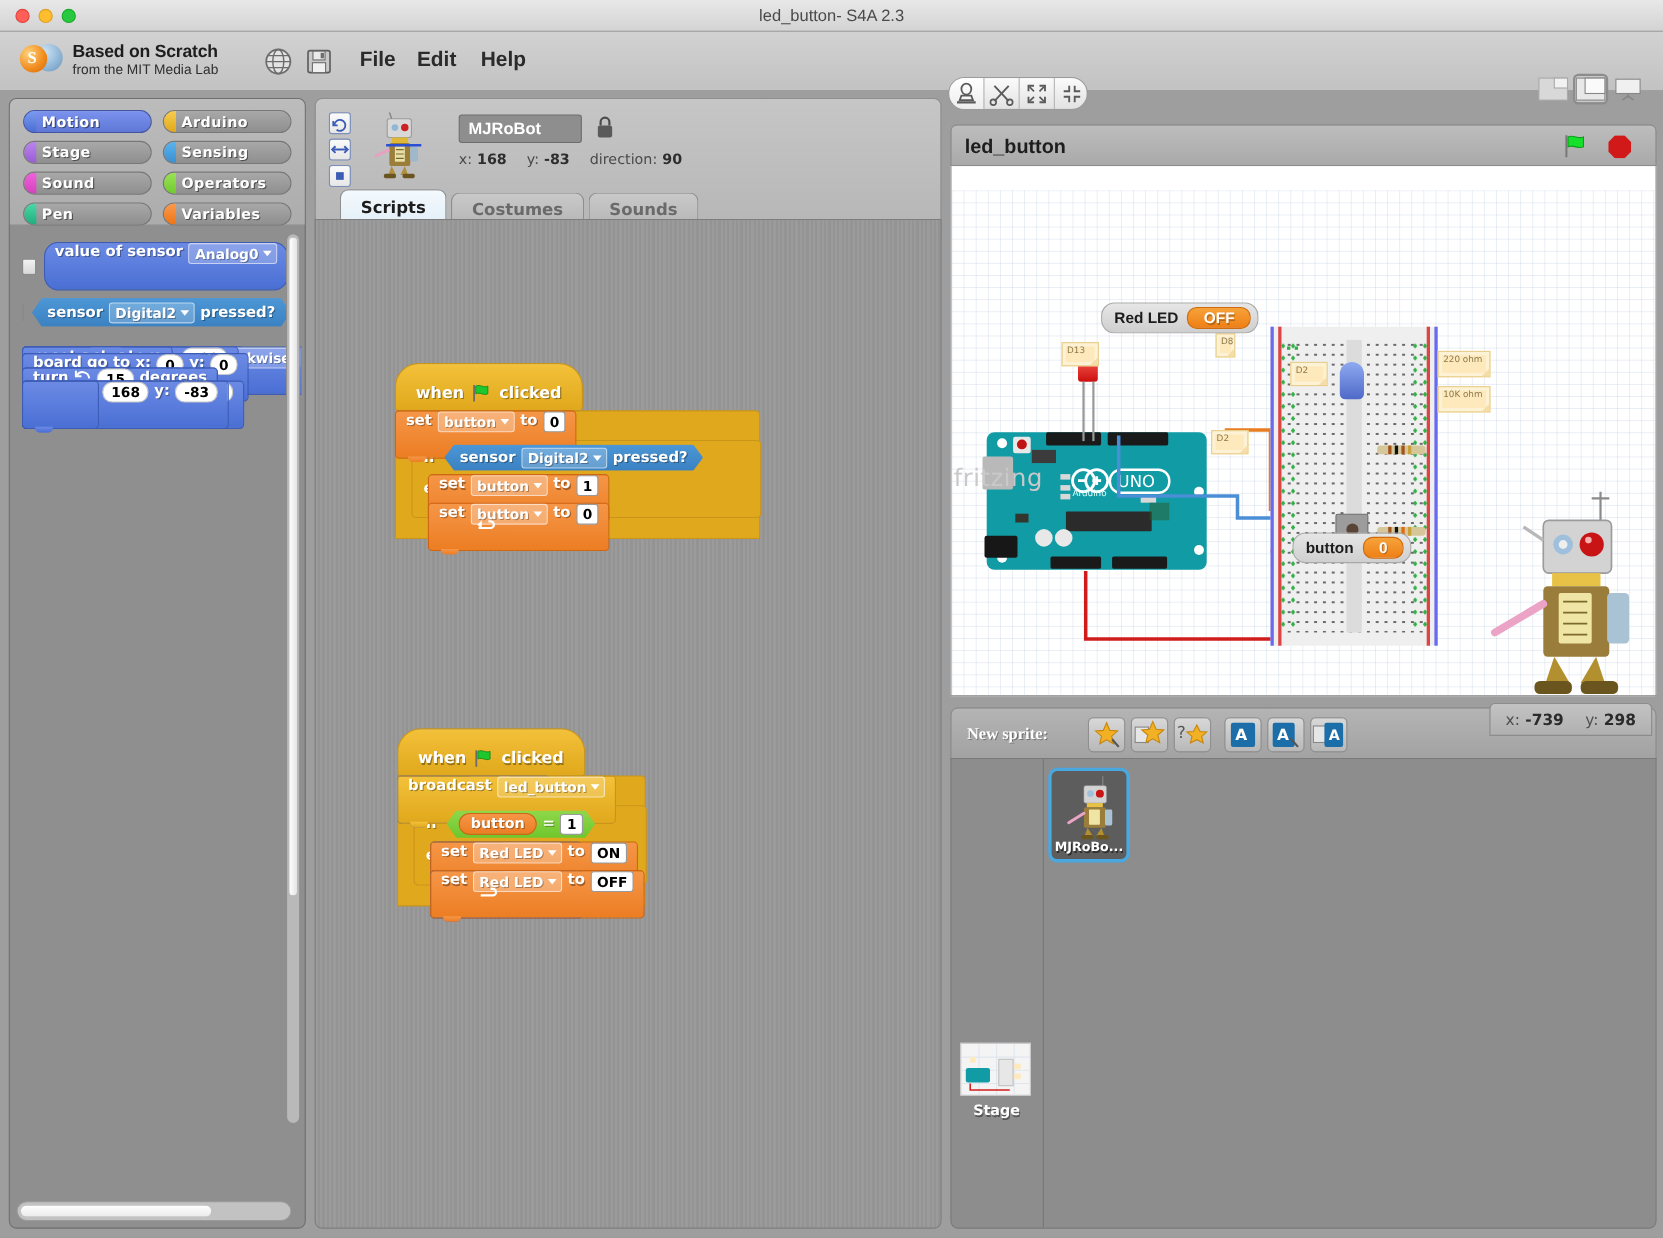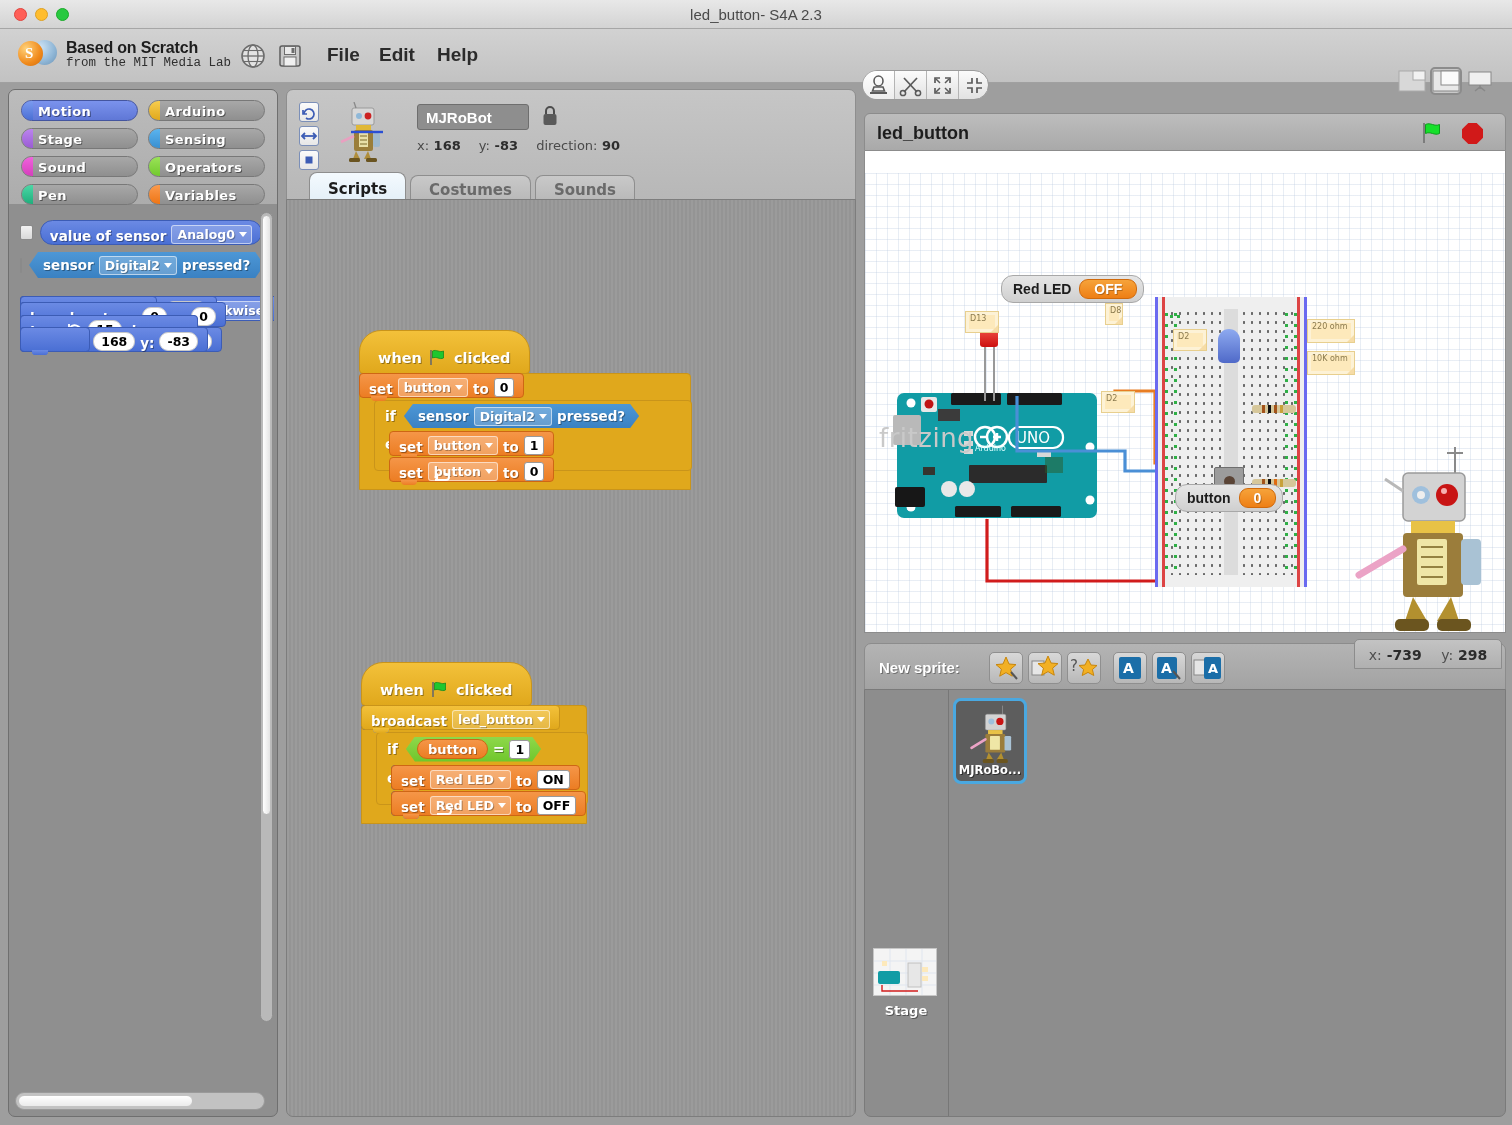--- a/index.html
+++ b/index.html
@@ -44,21 +44,21 @@
   .logo-mark { position: relative; width: 40px; height: 34px; }
   .logo-mark .lb { position: absolute; border-radius: 50%; }
   .logo-mark .lb1 { left: 0; top: 4px; width: 25px; height: 25px;
      background: radial-gradient(circle at 32% 30%, #ffd27a, #f08a1c 60%, #d06a08); }
   .logo-mark .lb2 { left: 14px; top: 3px; width: 25px; height: 25px;
      background: radial-gradient(circle at 32% 30%, #cfe4f5, #8fb6d6 60%, #6b92b4); }
   .logo-mark .ls { position: absolute; left: 7px; top: 8px; font-size: 15px;
      font-weight: bold; color: #fff; font-family: "Liberation Serif", serif; }
   #logo .txt1 { font-size: 16px; font-weight: bold; color: #1d1d1d; letter-spacing:-.2px;
      font-family: "Liberation Sans", sans-serif; line-height: 17px; }
-  #logo .txt2 { font-size: 12.5px; color: #2f2f2f; font-family: Liberation Mono, monospace; line-height: 14px;}
+  #logo .txt2 { font-size: 12.5px; color: #2f2f2f; font-family: Liberation Sans, sans-serif; line-height: 14px;}
 
   .tb-icon { position: absolute; top: 14px; width: 26px; height: 26px; cursor: pointer; }
   #icon-globe { left: 240px; }
   #icon-save  { left: 277px; }
 
   .menu-item {
     position: absolute; top: 12px; height: 28px; line-height: 28px;
     font-size: 19px; font-weight: bold; color: #2b2b2b;
     font-family: "Liberation Sans", sans-serif; cursor: pointer;
   }
@@ -130,22 +130,22 @@
     position: absolute; left: 6px; bottom: 6px; width: 250px; height: 18px;
     background: #c2c2c2; border: 1px solid #9a9a9a; border-radius: 9px;
   }
   #pal-hthumb {
     position: absolute; left: 2px; top: 2px; width: 175px; height: 12px;
     background: linear-gradient(#ffffff,#ebebeb); border-radius: 6px; border: 1px solid #c3c3c3;
   }
 
   
   .blk {
-    position: relative; display: inline-flex; align-items: flex-end;
-    height: 25px; padding: 0 9px;
+    position: relative; display: inline-flex; align-items: flex-start;
+    height: 44px; padding: 0 9px;
     font-size: 13.5px; font-weight: bold; color: #fff;
     font-family: "DejaVu Sans", sans-serif;
     text-shadow: 1px 1px 0 rgba(0,0,0,.35);
     border-radius: 4px; gap: 5px; white-space: nowrap;
   }
   .blk.motion   { background: linear-gradient(#6b8ae4,#4a6fd4); border:1px solid #3c5cb5; }
   .blk.control  { background: linear-gradient(#f3c13a,#e0a81c); border:1px solid #c9941a; }
   .blk.variables{ background: linear-gradient(#f59648,#ec7d23); border:1px solid #ce6614; }
 
   
@@ -313,21 +313,21 @@
     font-size:14px; font-weight:bold; color:#1c1c1c;
     font-family:"Liberation Sans", sans-serif;
   }
   .watcher .val {
     background: linear-gradient(#f6a33a,#ee7f15);
     border:1px solid #d06a0c; border-radius:9px;
     color:#fff; font-size:14px; font-weight:bold; padding:1px 14px;
     text-shadow:1px 1px 0 rgba(0,0,0,.25); min-width:26px; text-align:center;
   }
   #fritzing-label {
-    position:absolute; left:14px; top:272px; font-size:26px; color:#c9c9c9;
+    position:absolute; left:2px; top:272px; font-size:22px; color:#c9c9c9;
     font-family:"DejaVu Sans", sans-serif; letter-spacing:.5px;
   }
   .note {
     position:absolute; background:#fde9bb; border:1px solid #e8cf8e;
     font-size:8px; color:#8a7a4e; padding:2px 4px;
     font-family:"DejaVu Sans", sans-serif;
     box-shadow: 0 0 0 3px #fdf2d6 inset;
   }
   .note::after{
     content:''; position:absolute; right:0; bottom:0; width:0;height:0;
@@ -337,21 +337,21 @@
   
   #corralhead {
     position:absolute; left:0; top:554px; width:642px; height:48px;
     background: linear-gradient(#b4b4b4,#a2a2a2);
     border:1px solid #8c8c8c; border-radius:7px 7px 0 0;
   }
   #newsprite-label {
     position:absolute; left:14px; top:0; height:48px; line-height:48px;
     font-size:15px; font-weight:bold; color:#fff;
     text-shadow:1px 1px 0 rgba(0,0,0,.35);
-    font-family:Liberation Sans, sans-serif;
+    font-family:Liberation Serif, serif;
   }
   .nsbtn {
     position:absolute; top:8px; width:34px; height:32px;
     background: linear-gradient(#d8d8d8,#b8b8b8);
     border:1px solid #8f8f8f; border-radius:5px; cursor:pointer;
   }
   #mousexy {
     position:absolute; right:4px; top:550px; width:148px; height:30px;
     background: linear-gradient(#c3c3c3,#b0b0b0);
     border:1px solid #8c8c8c; border-radius:5px 5px 0 0;

